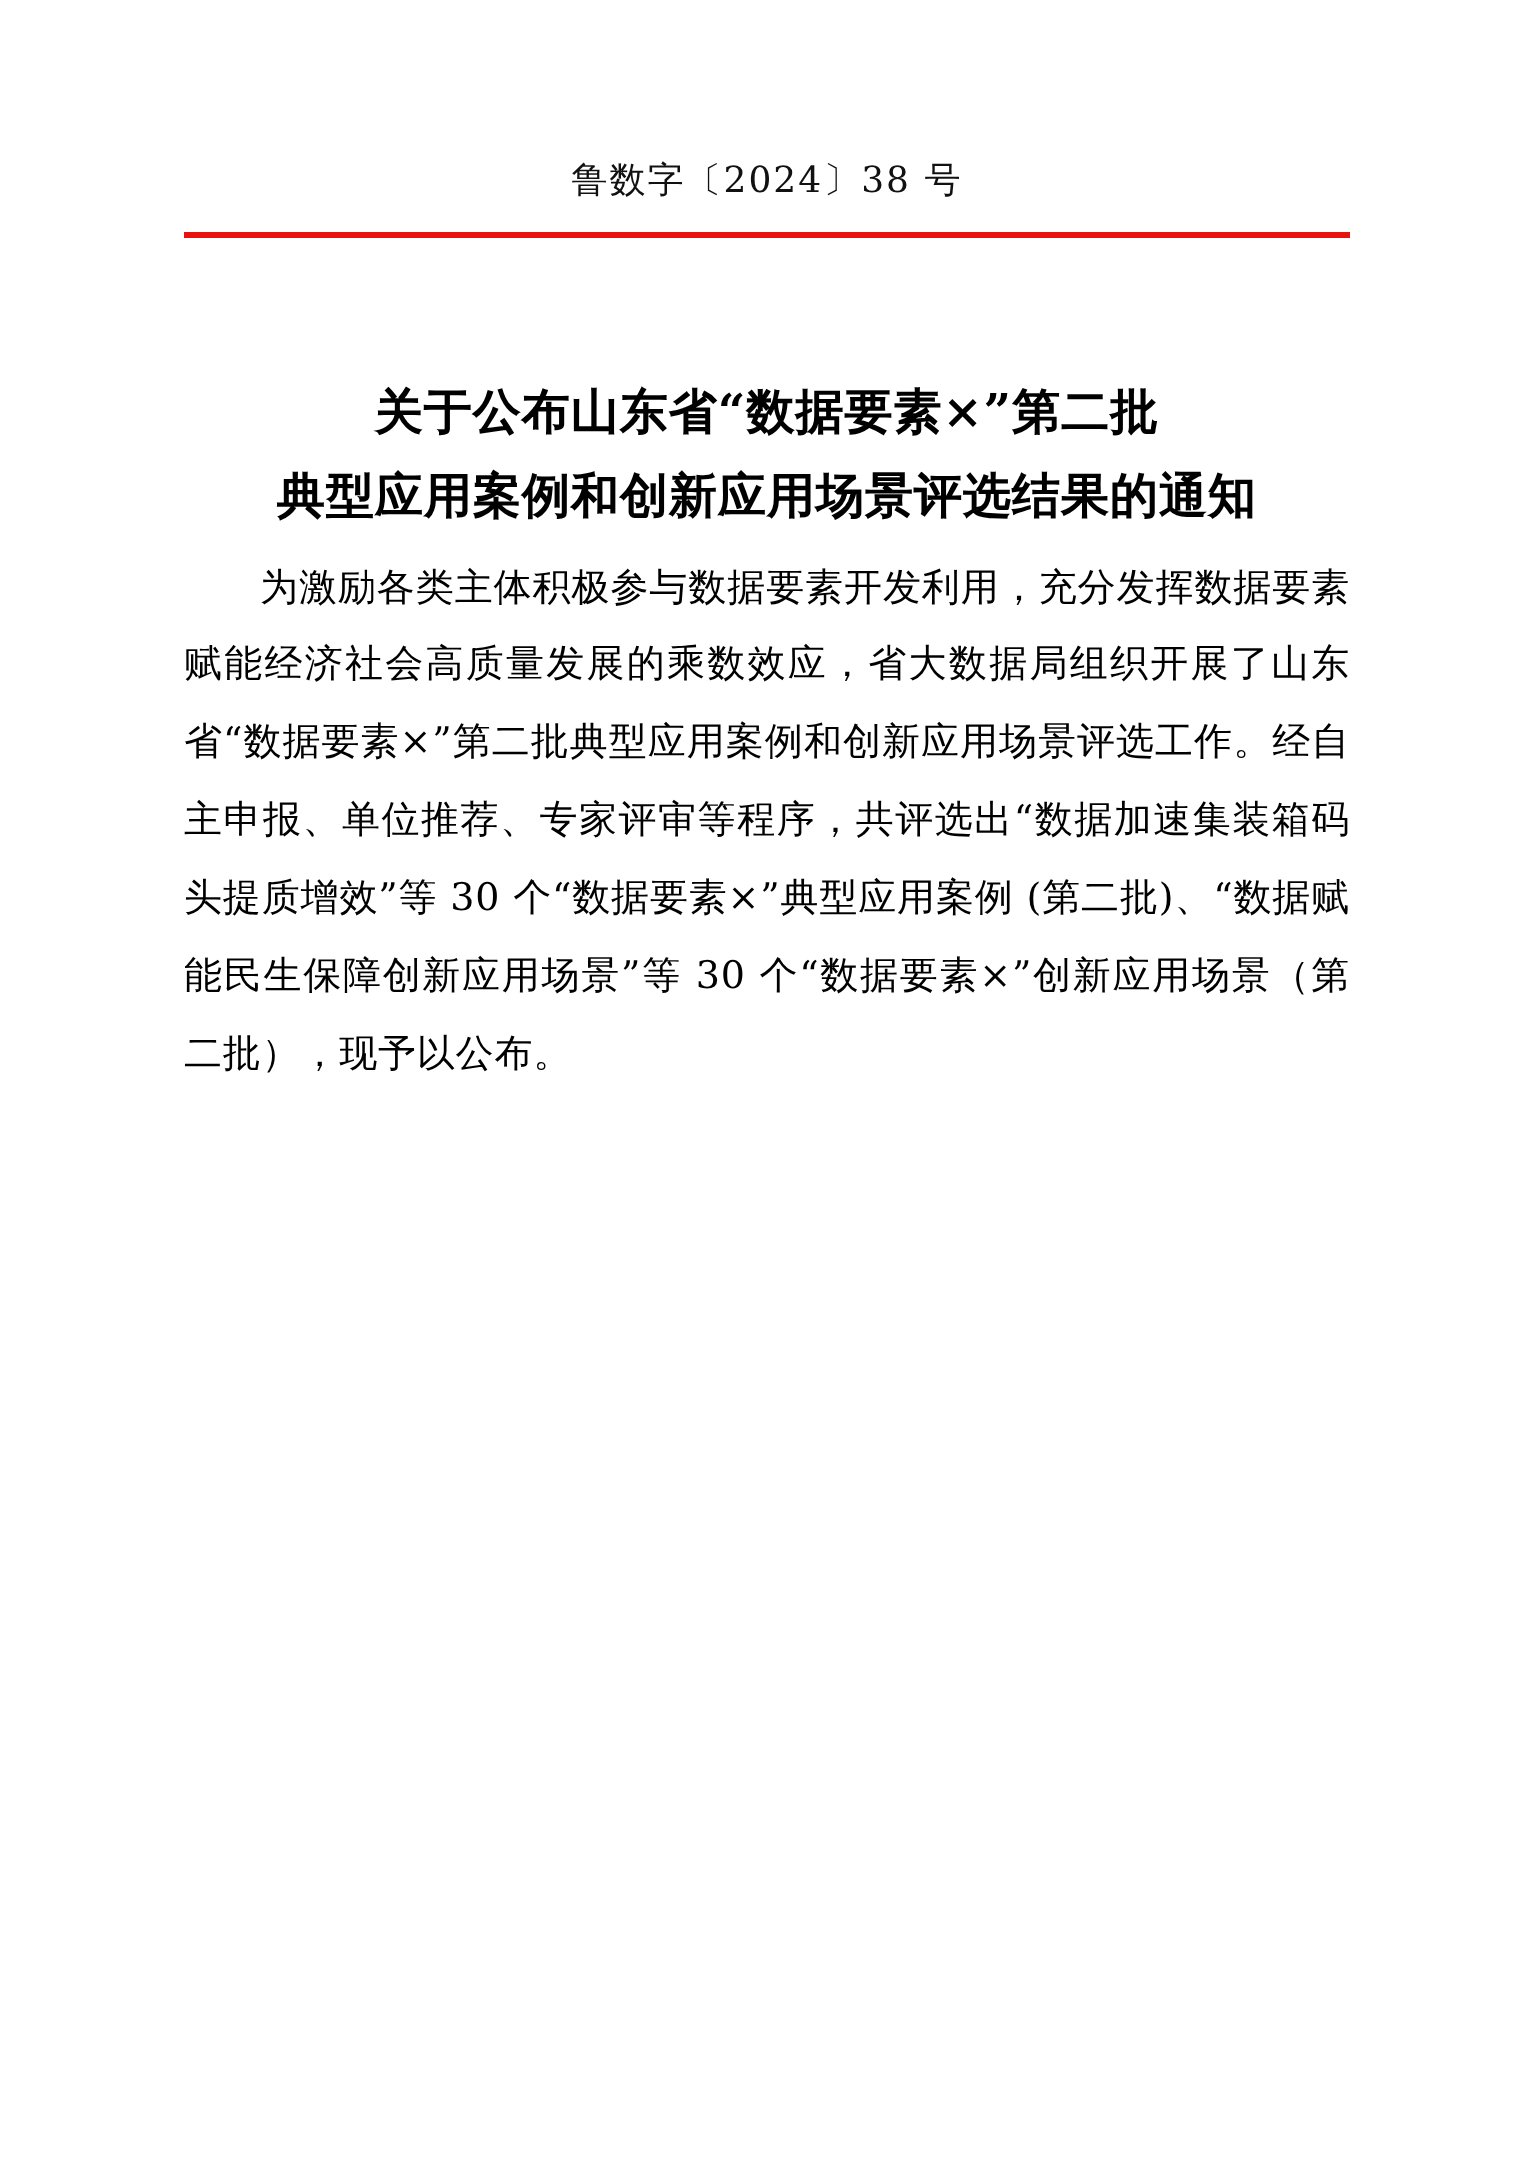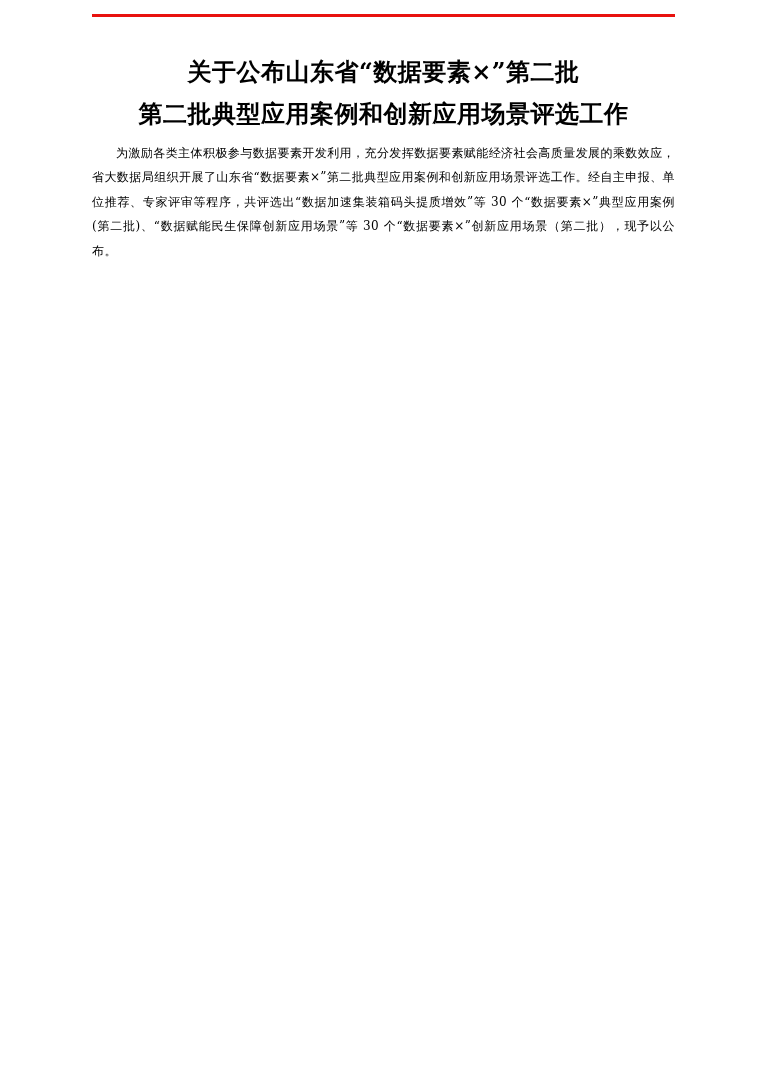--- a/index.html
+++ b/index.html
@@ -43,58 +43,59 @@
     color: #111;
     font-family: "DejaVu Serif", "Liberation Serif", serif;
   }
   .red-rule {
     margin-top: 14px;
     height: 2.5px;
     background: #e8120e;
     width: 100%;
   }
   .doc-title {
-    margin-top: 34px;
+    margin-top: 66px;
     text-align: center;
     font-weight: bold;
     font-size: 24px;
     line-height: 1.75;
     letter-spacing: 0.5px;
     color: #000;
   }
   .doc-title .line {
     display: block;
     white-space: nowrap;
   }
   .salutation {
     margin-top: 42px;
     font-size: 19px;
     line-height: 1.9;
     letter-spacing: 0.5px;
   }
   .body-text {
     margin-top: 6px;
-    font-size: 12px;
+    font-size: 19px;
     line-height: 2.05;
     letter-spacing: 0.4px;
     text-align: justify;
     text-indent: 2em;
     text-justify: inter-ideograph;
   }
 </style>
 </head>
 <body>
 
 <div class="page">
 
 
+  <div class="doc-number">鲁数字〔2024〕38 号</div>
 
   <div class="red-rule"></div>
 
   <div class="doc-title">
     <span class="line">关于公布山东省“数据要素×”第二批</span>
-    <span class="line">第二批典型应用案例和创新应用场景评选工作</span>
+    <span class="line">典型应用案例和创新应用场景评选结果的通知</span>
   </div>
 
 
   <div class="body-text">为激励各类主体积极参与数据要素开发利用，充分发挥数据要素赋能经济社会高质量发展的乘数效应，省大数据局组织开展了山东省“数据要素×”第二批典型应用案例和创新应用场景评选工作。经自主申报、单位推荐、专家评审等程序，共评选出“数据加速集装箱码头提质增效”等 30 个“数据要素×”典型应用案例 (第二批)、“数据赋能民生保障创新应用场景”等 30 个“数据要素×”创新应用场景（第二批），现予以公布。</div>
 
 </div>
 
 </body></html>

